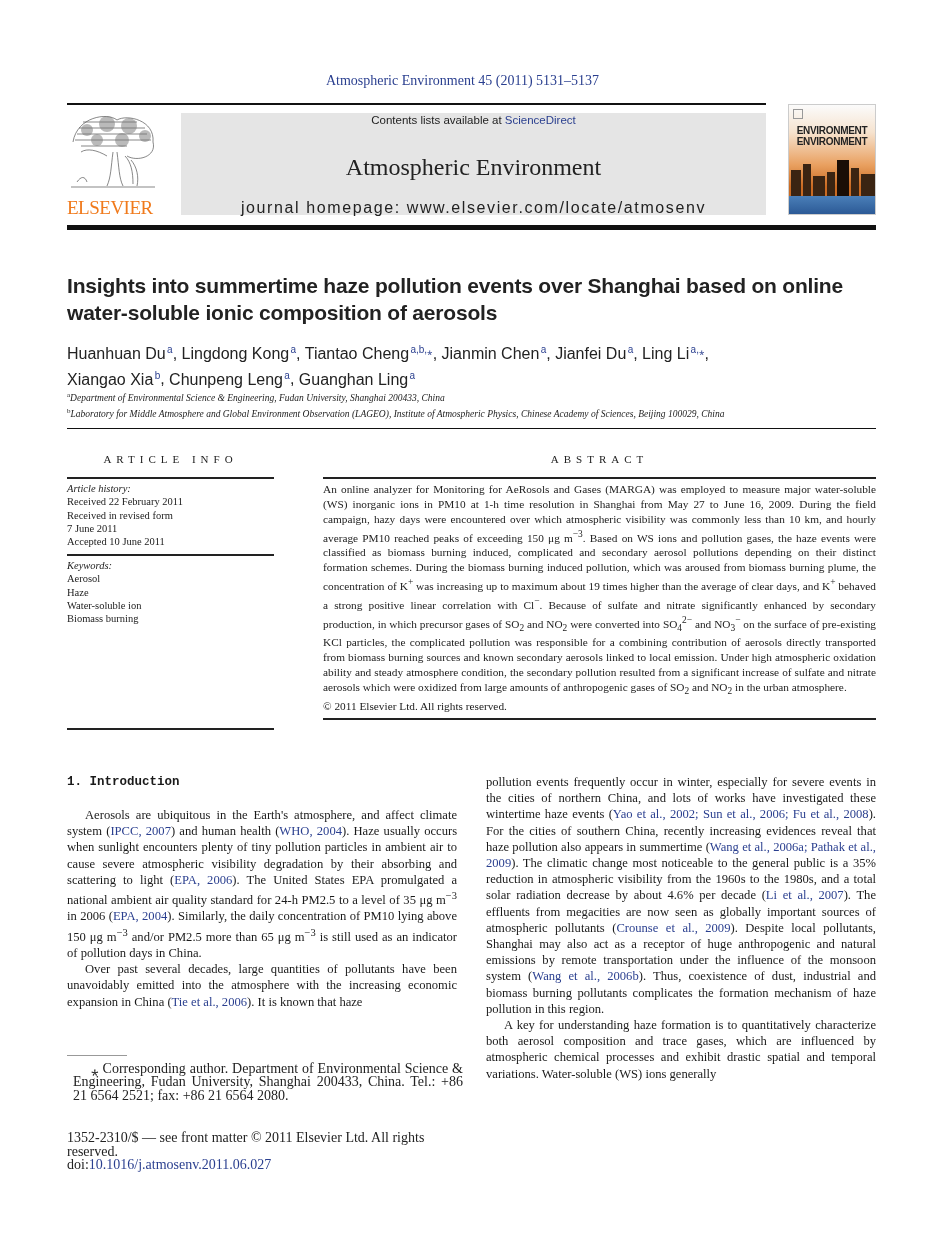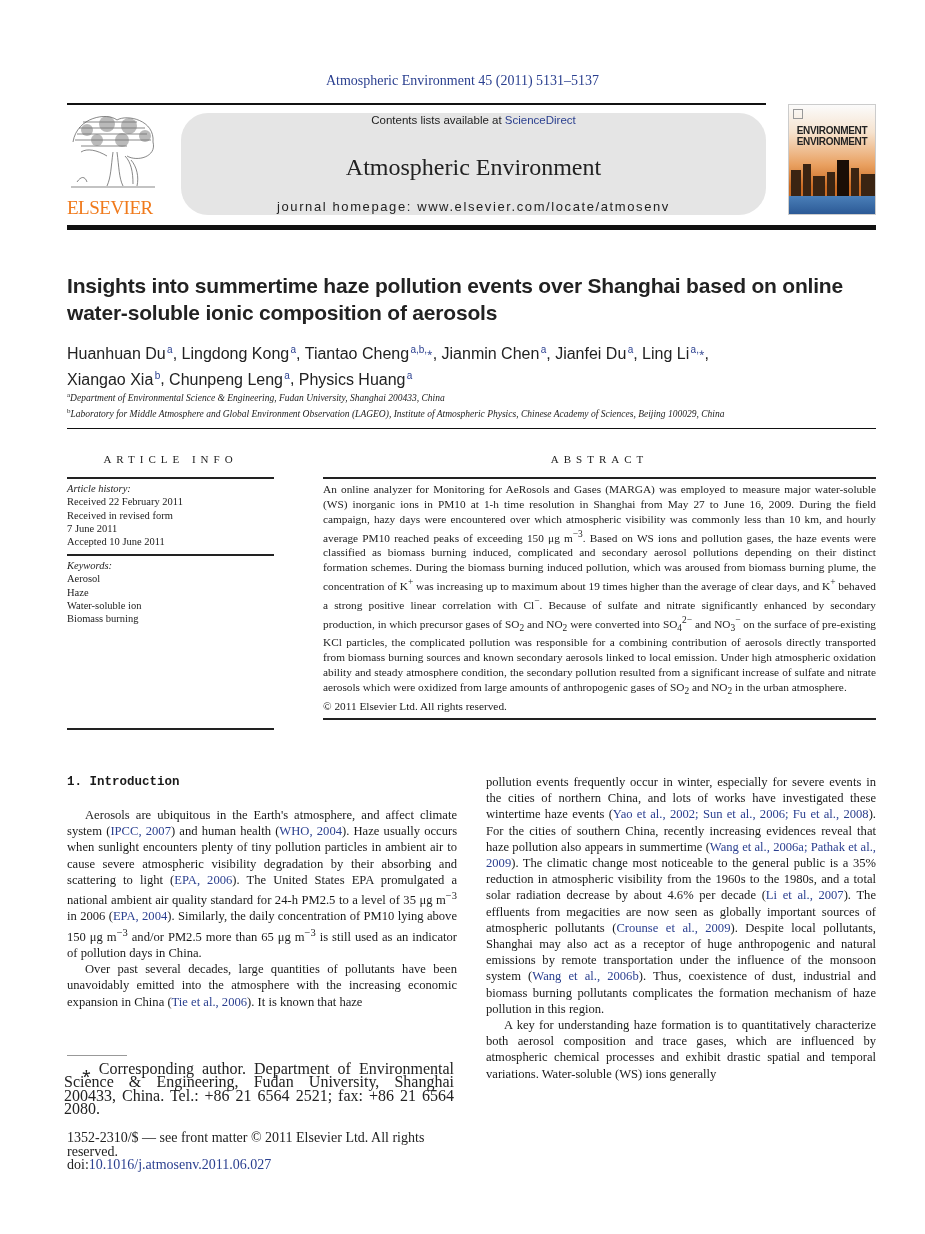--- a/index.html
+++ b/index.html
@@ -6,24 +6,24 @@
   body { width: 925px; height: 1234px; background: #fff; color: #1a1a1a; font-family: "Liberation Serif", serif; position: relative; overflow: hidden; }
   a, .link { color: #2a3f8f; text-decoration: none; }
 
   .running-head { position: absolute; top: 73px; left: 0; width: 925px; text-align: center; font-size: 14px; color: #2a3f8f; font-family: "Liberation Serif", serif; }
   .rule-top { position: absolute; top: 103px; left: 67px; width: 699px; height: 2px; background: #111; }
 
   .logo { position: absolute; top: 112px; left: 67px; width: 92px; height: 104px; }
   .logo .tree { width: 92px; height: 80px; }
   .logo .wordmark { font-family: "Liberation Serif", serif; font-size: 19px; color: #f07a1c; letter-spacing: -0.5px; line-height: 20px; margin-top: 2px; }
 
-  .masthead { position: absolute; top: 113px; left: 181px; width: 585px; height: 102px; background: #e5e5e5; text-align: center; border-radius: 27px; }
+  .masthead { position: absolute; top: 113px; left: 181px; width: 585px; height: 102px; background: #e5e5e5; text-align: center; }
   .masthead .contents { font-family: "Liberation Sans", sans-serif; font-size: 11.5px; color: #222; margin-top: 1px; }
   .masthead .jtitle { font-family: "Liberation Serif", serif; font-size: 24px; color: #222; margin-top: 28px; }
-  .masthead .homepage { font-family: "Liberation Sans", sans-serif; font-size: 13px; color: #222; letter-spacing: 1.6px; margin-top: 18px; }
+  .masthead .homepage { font-family: "Liberation Sans", sans-serif; font-size: 16px; color: #222; letter-spacing: 1.6px; margin-top: 18px; }
 
   .cover { position: absolute; top: 104px; left: 788px; width: 88px; height: 111px; background: linear-gradient(#fbfbfb 0%, #f6e3cf 25%, #e9a060 55%, #c96a22 75%); overflow: hidden; border: 1px solid #ccc; }
   .cover .ctitle { font-family: "Liberation Sans", sans-serif; font-weight: bold; font-size: 10px; line-height: 11px; color: #222; text-align: center; margin-top: 20px; letter-spacing: -0.3px; }
   .cover .city { position: absolute; left: 0; bottom: 18px; width: 88px; height: 40px; }
   .cover .water { position: absolute; left: 0; bottom: 0; width: 88px; height: 18px; background: linear-gradient(#4a7fb8, #2c5a96); }
 
   .rule-thick { position: absolute; top: 225px; left: 67px; width: 809px; height: 5px; background: #111; }
 
   .title { position: absolute; top: 272px; left: 67px; width: 810px; font-family: "Liberation Sans", sans-serif; font-size: 21px; line-height: 27px; color: #222; letter-spacing: -0.2px; }
   .authors { position: absolute; top: 339px; left: 67px; width: 810px; font-family: "Liberation Sans", sans-serif; font-size: 16px; line-height: 21px; color: #222; }
@@ -46,21 +46,21 @@
   .abstract .copy { text-align: left; font-size: 11.3px; line-height: 15px; }
   .abstract .bottom { height: 1.5px; background: #222; margin-top: 4px; }
 
   .col { position: absolute; width: 390px; font-size: 12.6px; line-height: 16.2px; text-align: justify; color: #1a1a1a; }
   .col-left { top: 774px; left: 67px; }
   .col-right { top: 774px; left: 486px; }
   .col h2 { font-family: Liberation Mono, monospace; font-size: 12.5px; font-weight: bold; margin-bottom: 16px; line-height: 17px; }
   .col p.ind { text-indent: 18px; }
 
   .footnote-rule { position: absolute; top: 1055px; left: 67px; width: 60px; height: 1px; background: #999; }
-  .footnotes { position: absolute; top: 1062px; left: 64px; width: 390px; font-size: 16px; line-height: 13.3px; text-align: justify; color: #222; }
+  .footnotes { position: absolute; top: 1062px; left: 73px; width: 390px; font-size: 14px; line-height: 13.3px; text-align: justify; color: #222; }
   .footnotes .em { font-style: italic; }
   .footnotes p.ind { text-indent: 18px; }
   .issn { position: absolute; top: 1131px; left: 67px; width: 400px; font-size: 14px; line-height: 13.5px; color: #222; }
 </style>
 </head>
 <body>
 
 <div class="running-head">Atmospheric Environment 45 (2011) 5131–5137</div>
 <div class="rule-top"></div>
 
@@ -115,21 +115,21 @@
 
 <div class="authors">
   <span><span>Huanhuan Du</span> <sup>a</sup></span>,
   <span><span>Lingdong Kong</span> <sup>a</sup></span>,
   <span><span>Tiantao Cheng</span> <sup>a,b,⁎</sup></span>,
   <span><span>Jianmin Chen</span> <sup>a</sup></span>,
   <span><span>Jianfei Du</span> <sup>a</sup></span>,
   <span><span>Ling Li</span> <sup>a,⁎</sup></span>,<br>
   <span><span>Xiangao Xia</span> <sup>b</sup></span>,
   <span><span>Chunpeng Leng</span> <sup>a</sup></span>,
-  <span><span>Physics Huang</span> <sup>a</sup></span>
+  <span><span>Guanghan Ling</span> <sup>a</sup></span>
 </div>
 
 <div class="affils">
   <div><sup>a</sup><span>Department of Environmental Science &amp; Engineering, Fudan University, Shanghai 200433, China</span></div>
   <div><sup>b</sup><span>Laboratory for Middle Atmosphere and Global Environment Observation (LAGEO), Institute of Atmospheric Physics, Chinese Academy of Sciences, Beijing 100029, China</span></div>
 </div>
 <div class="rule-mid"></div>
 
 <div class="info">
   <div class="sec-label">ARTICLE INFO</div>

